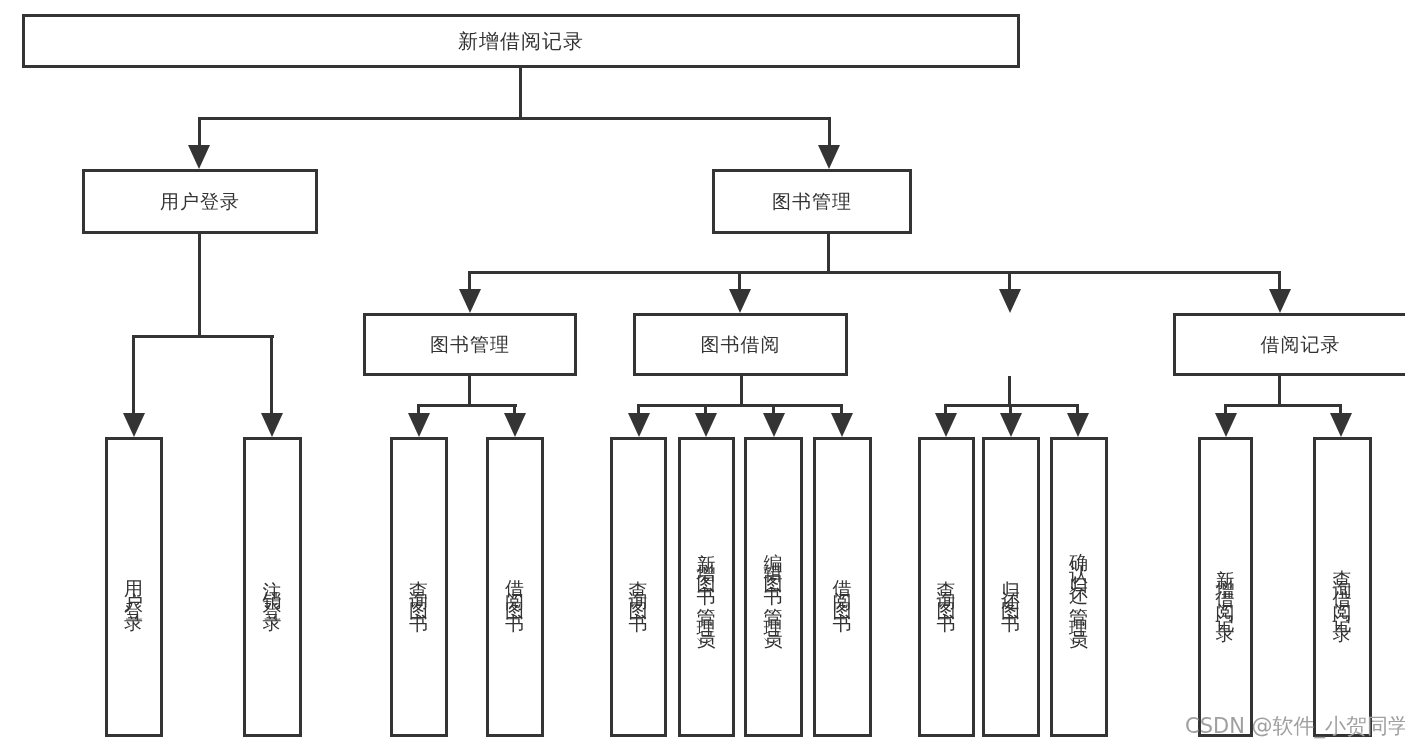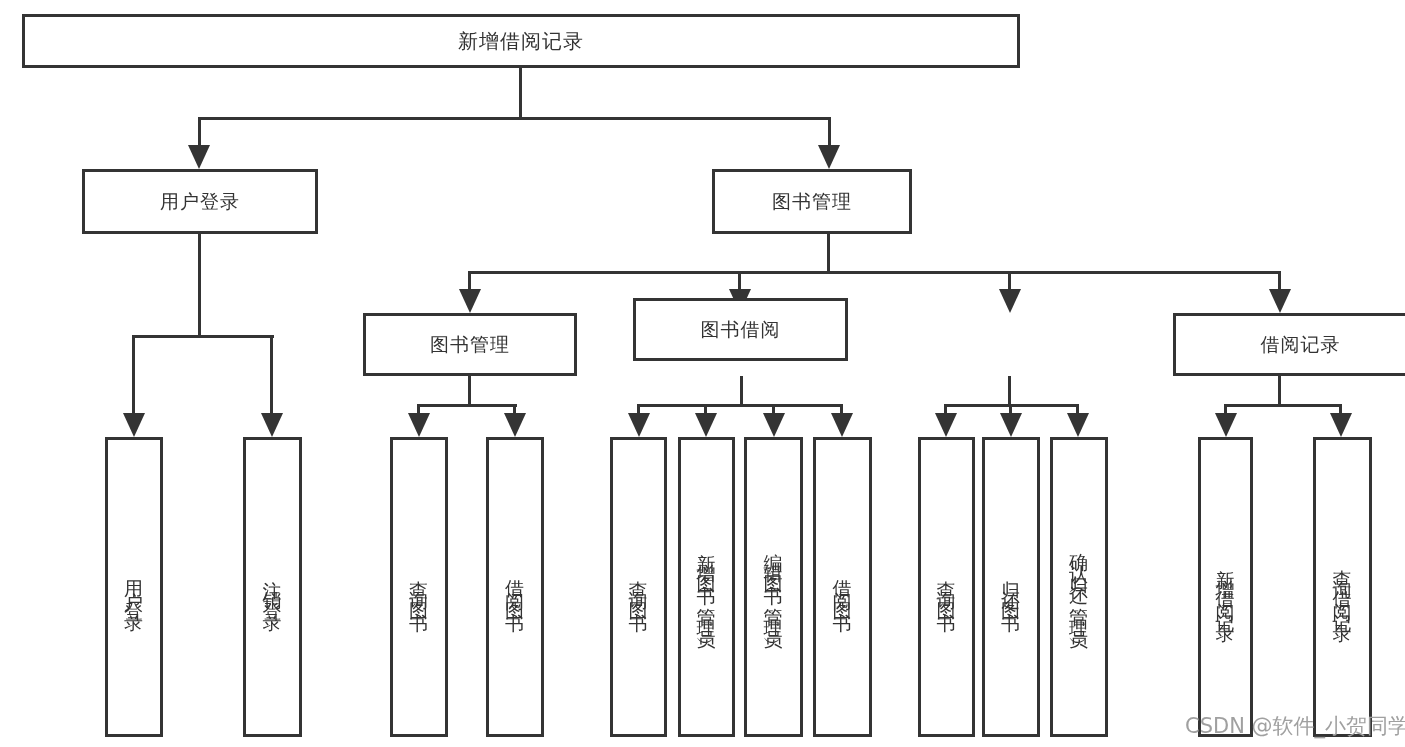--- a/index.html
+++ b/index.html
@@ -117,21 +117,21 @@
   </div>
 
   <div class="node" style="left:712px;top:169px;width:200px;height:65px">
     <span>图书管理</span>
   </div>
 
   <div class="node" style="left:363px;top:313px;width:214px;height:63px">
     <span>图书管理</span>
   </div>
 
-  <div class="node" style="left:633px;top:298px;width:215px;height:63px">
+  <div class="node" style="left:633px;top:313px;width:215px;height:63px">
     <span>图书借阅</span>
   </div>
 
 
   <div class="node" style="left:1173px;top:313px;width:255px;height:63px">
     <span>借阅记录</span>
   </div>
 
   <div class="node leaf" style="left:105px;top:437px;width:58px;height:300px">
     <span class="vtext">用户登录</span>

